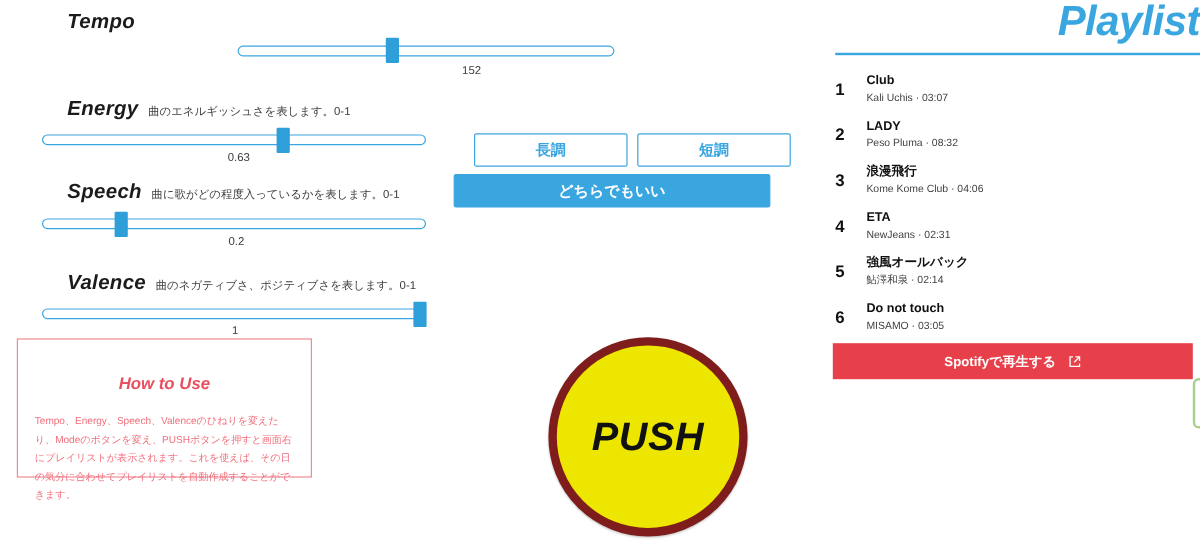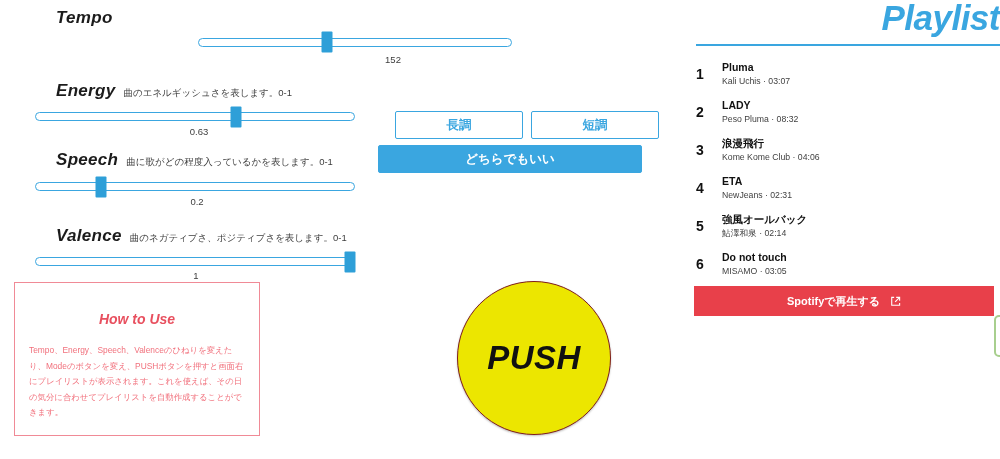--- a/index.html
+++ b/index.html
@@ -136,21 +136,21 @@
     cursor: pointer;
     font-family: "Liberation Sans", "DejaVu Sans", sans-serif;
   }
 
   
   .howto {
     position: absolute;
     left: 14px;
     top: 282px;
     width: 246px;
-    height: 154px;
+    height: 116px;
     border: 1px solid #f08a96;
     box-sizing: border-box;
     background: #ffffff;
   }
   .howto-title {
     margin-top: 28px;
     text-align: center;
     color: #e8505f;
     font-size: 14px;
     font-weight: bold;
@@ -166,21 +166,21 @@
 
   
   .push-btn {
     position: absolute;
     left: 457px;
     top: 281px;
     width: 152px;
     height: 152px;
     border-radius: 50%;
     background: #ece600;
-    border: 1px solid #7f1d1d;
+    border: 7px solid #7f1d1d;
     display: flex;
     align-items: center;
     justify-content: center;
     cursor: pointer;
     box-shadow: 0 1px 2px rgba(0,0,0,0.25);
   }
   .push-label {
     font-size: 33px;
     font-weight: bold;
     font-style: italic;
@@ -356,21 +356,21 @@
   <div class="right-pane">
 
     <div class="playlist-title">Playlist</div>
     <div class="playlist-rule"></div>
 
     <div class="track-list">
 
       <div class="track-row">
         <div class="track-num">1</div>
         <div class="track-info">
-          <div class="track-name">Pluma</div>
+          <div class="track-name">Club</div>
           <div class="track-meta">Kali Uchis · 03:07</div>
         </div>
       </div>
 
       <div class="track-row">
         <div class="track-num">2</div>
         <div class="track-info">
           <div class="track-name">LADY</div>
           <div class="track-meta">Peso Pluma · 08:32</div>
         </div>

